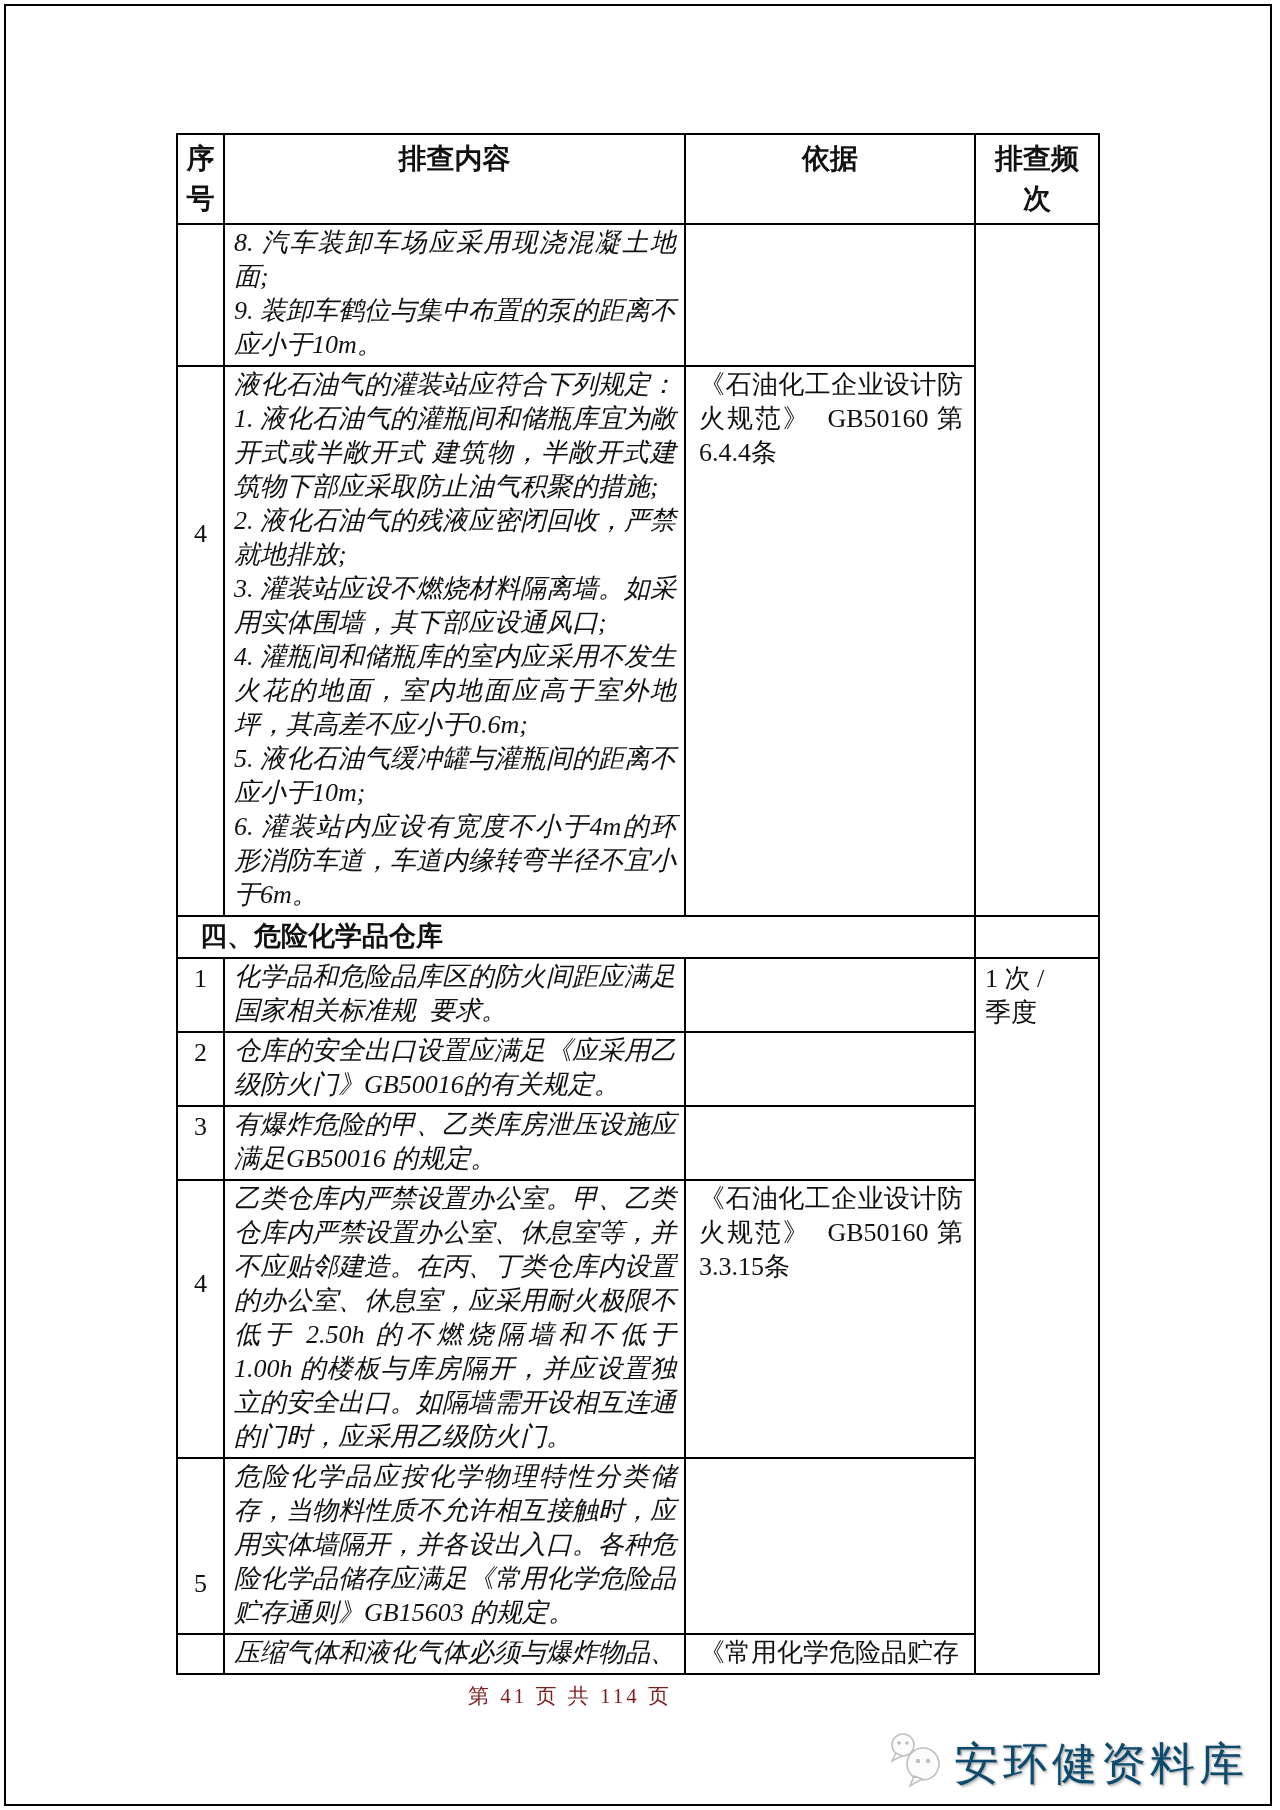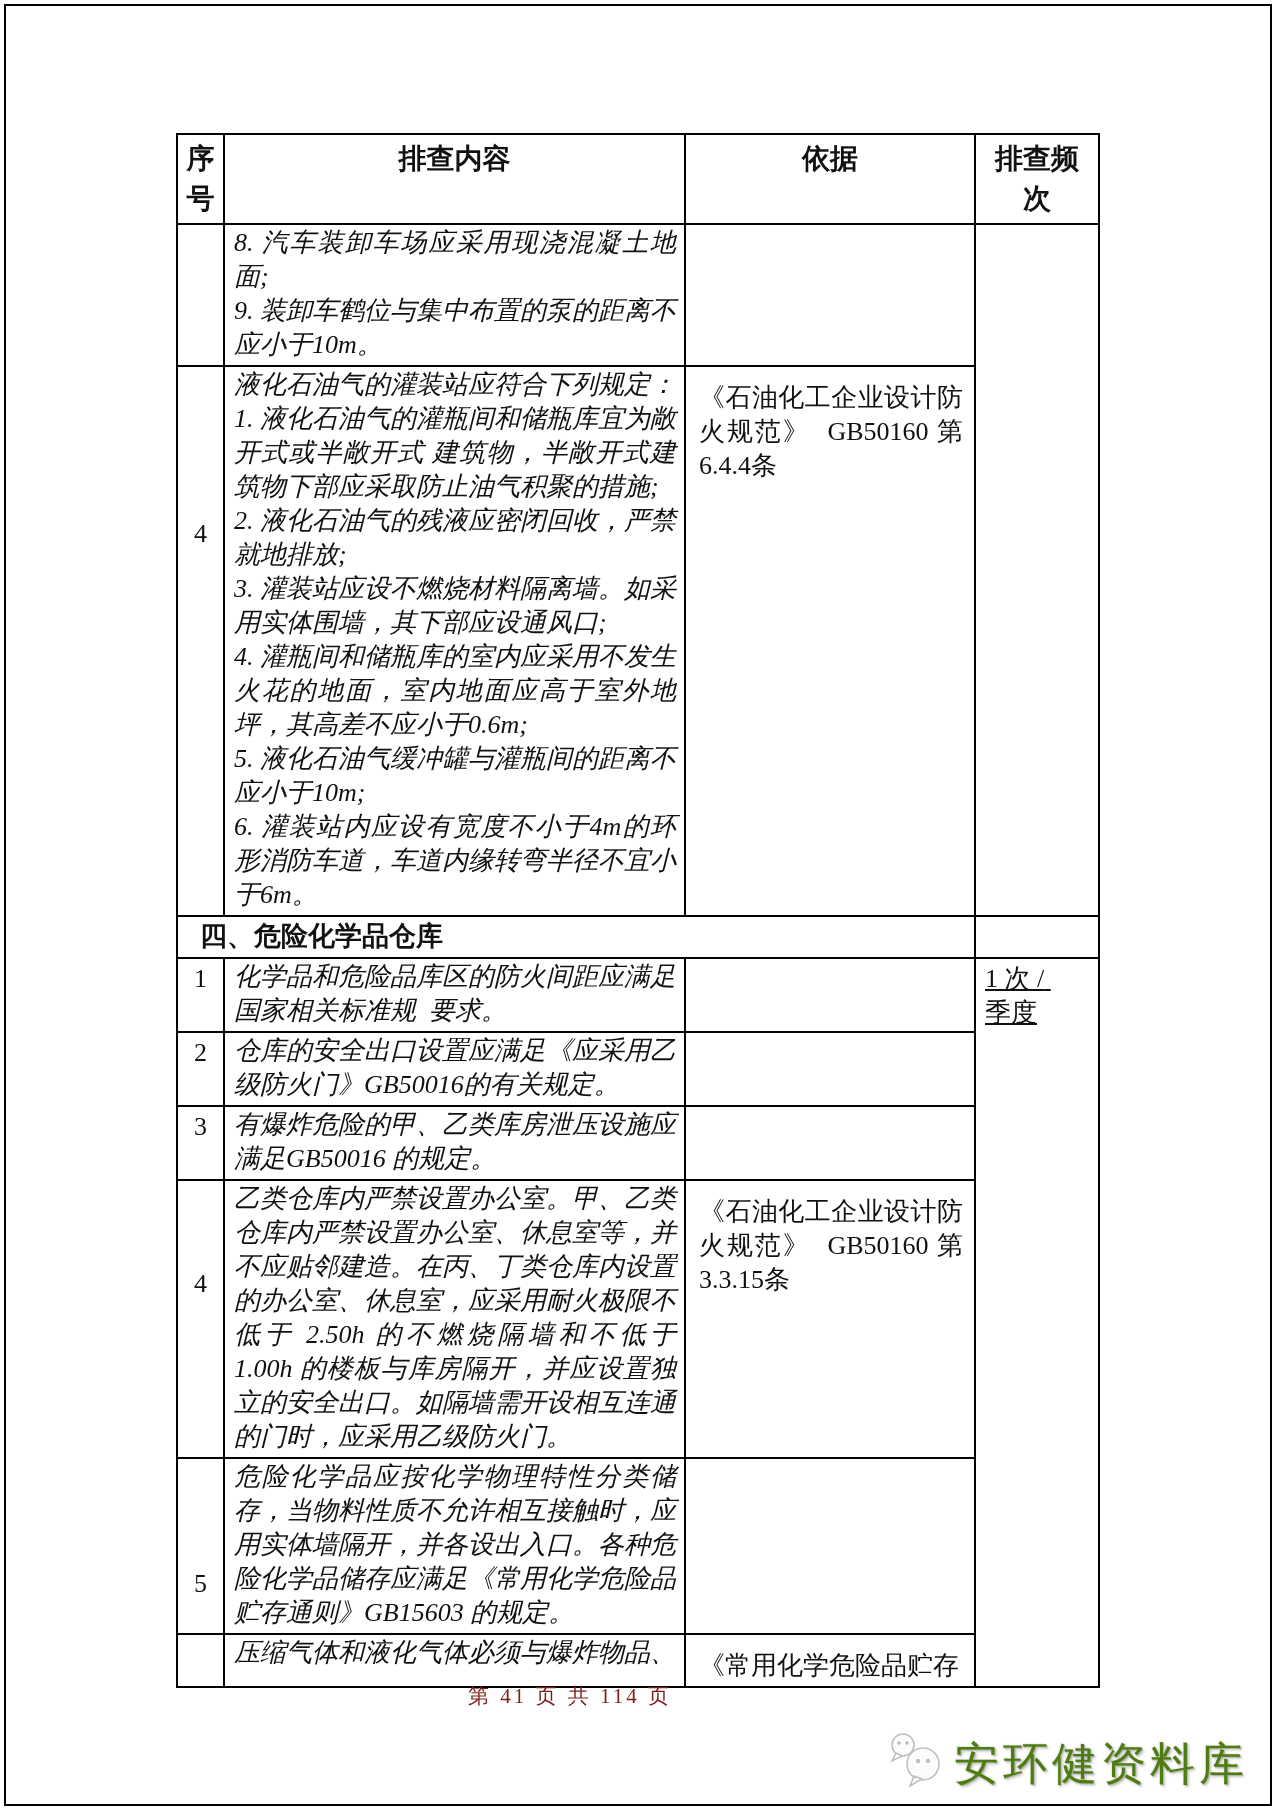--- a/index.html
+++ b/index.html
@@ -55,29 +55,28 @@
   td.serial.off-a4{padding-top:150px;}
   td.serial.off-b4{padding-top:86px;}
   td.serial.off-b5{padding-top:108px;}
   td.content{
     padding:1px 8px 3px 9px;
     text-align:justify;
     white-space:pre-wrap;
     font-style:italic;
   }
   td.basis{
-    padding:14px 11px 3px 13px;
+    padding:1px 11px 3px 13px;
     text-align:justify;
     white-space:pre-wrap;
     margin-left:16px;
   }
   td.freq{
     padding:3px 22px 3px 9px;
     white-space:pre-wrap;
-    text-decoration:underline;
   }
   td.section-title{
     font-weight:bold;
     padding:2px 4px 4px 22px;
     font-size:27px;
   }
   .footer{
     position:absolute;
     left:0;top:1682px;
     width:1140px;
@@ -91,21 +90,21 @@
     position:absolute;
     right:32px;top:1730px;
     display:flex;
     align-items:center;
     gap:8px;
   }
   .watermark .wm-text{
     font-family:"Liberation Sans","DejaVu Sans",sans-serif;
     font-size:45px;
     letter-spacing:4px;
-    color:#4d7c0f;
+    color:#0c4a6e;
     text-shadow:
       1px 1px 1px #b0b0b0,
       2px 2px 3px #c6c6c6,
       -1px -1px 1px #ececec;
     white-space:nowrap;
   }
 </style>
 </head>
 <body>
 

